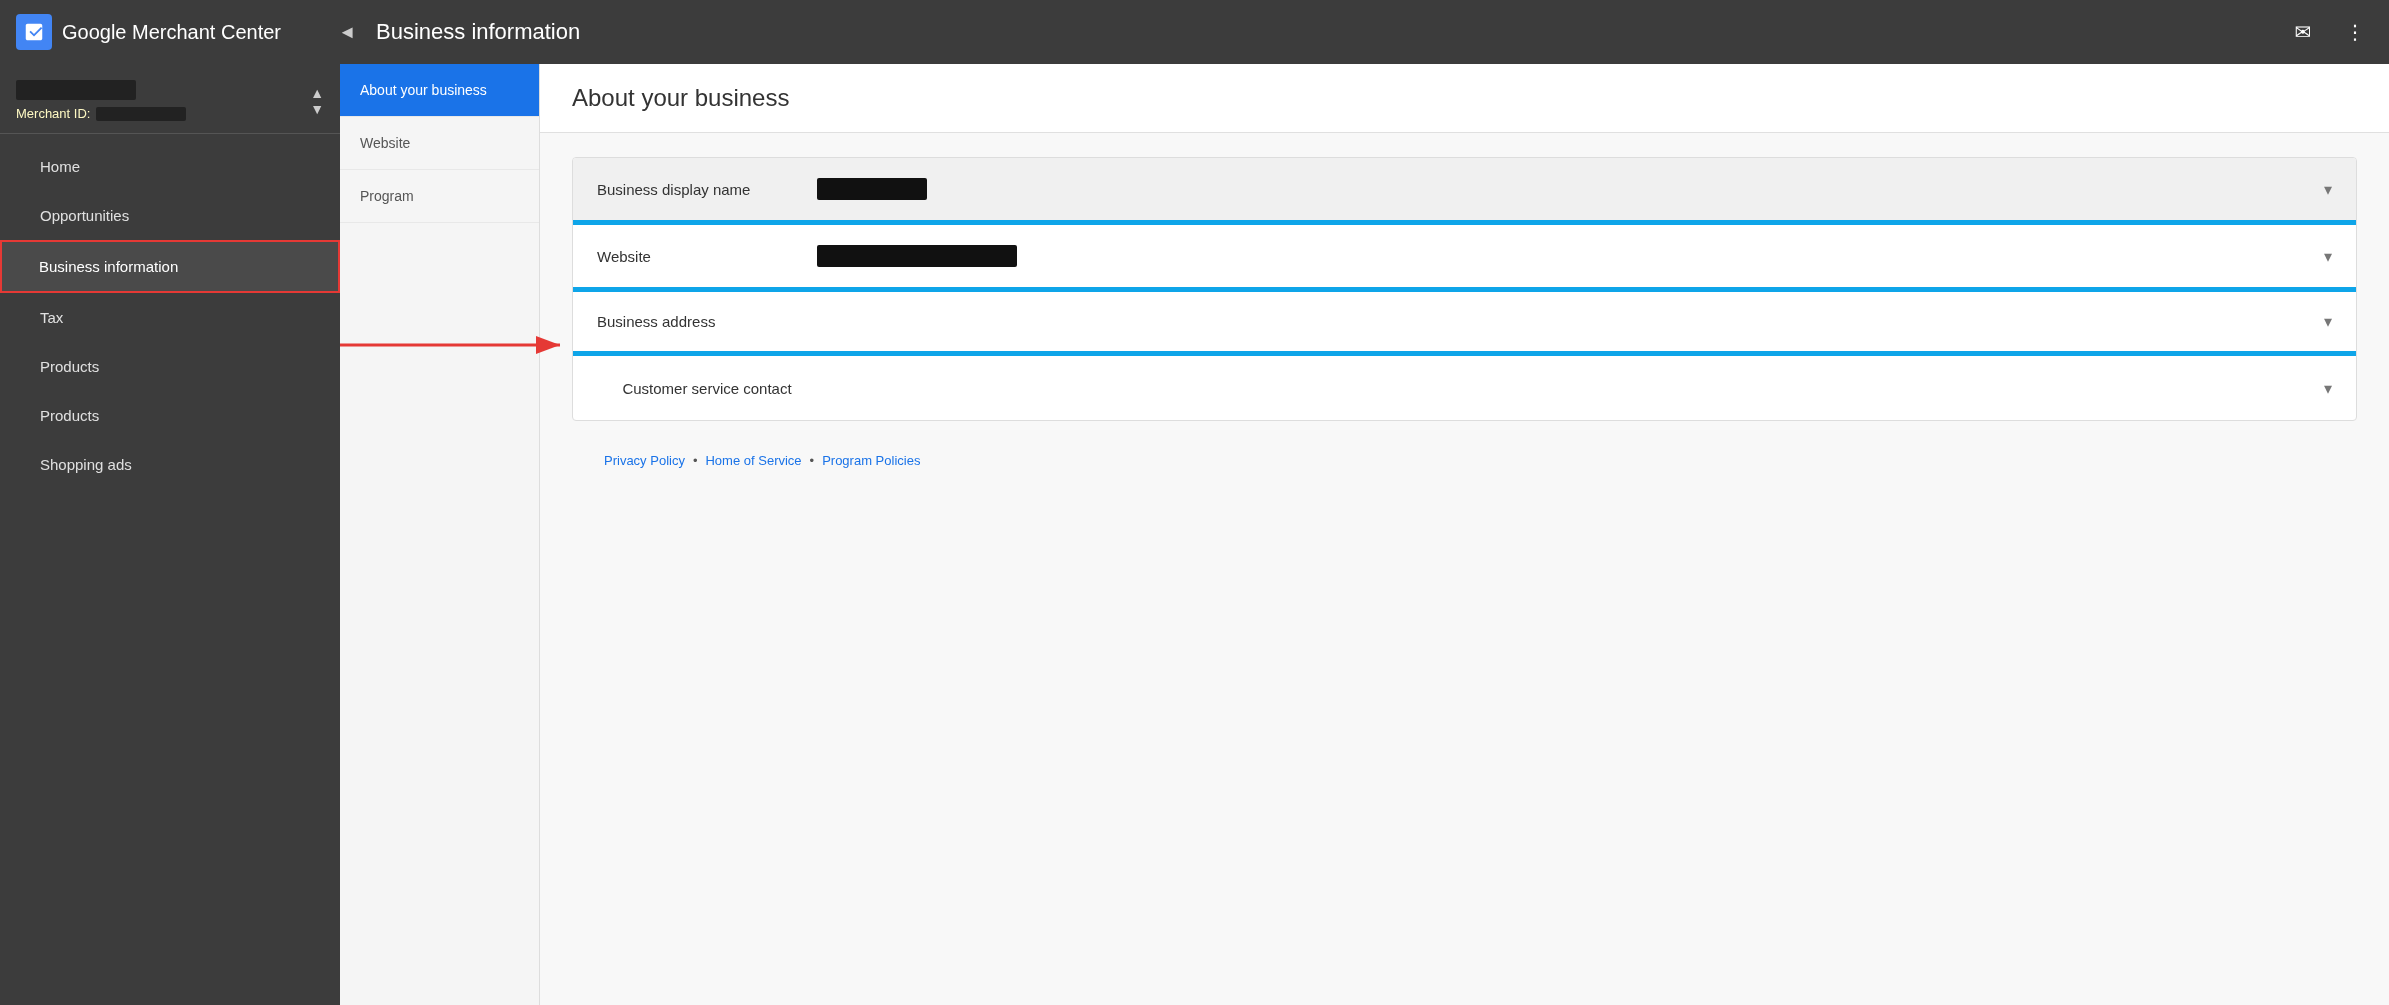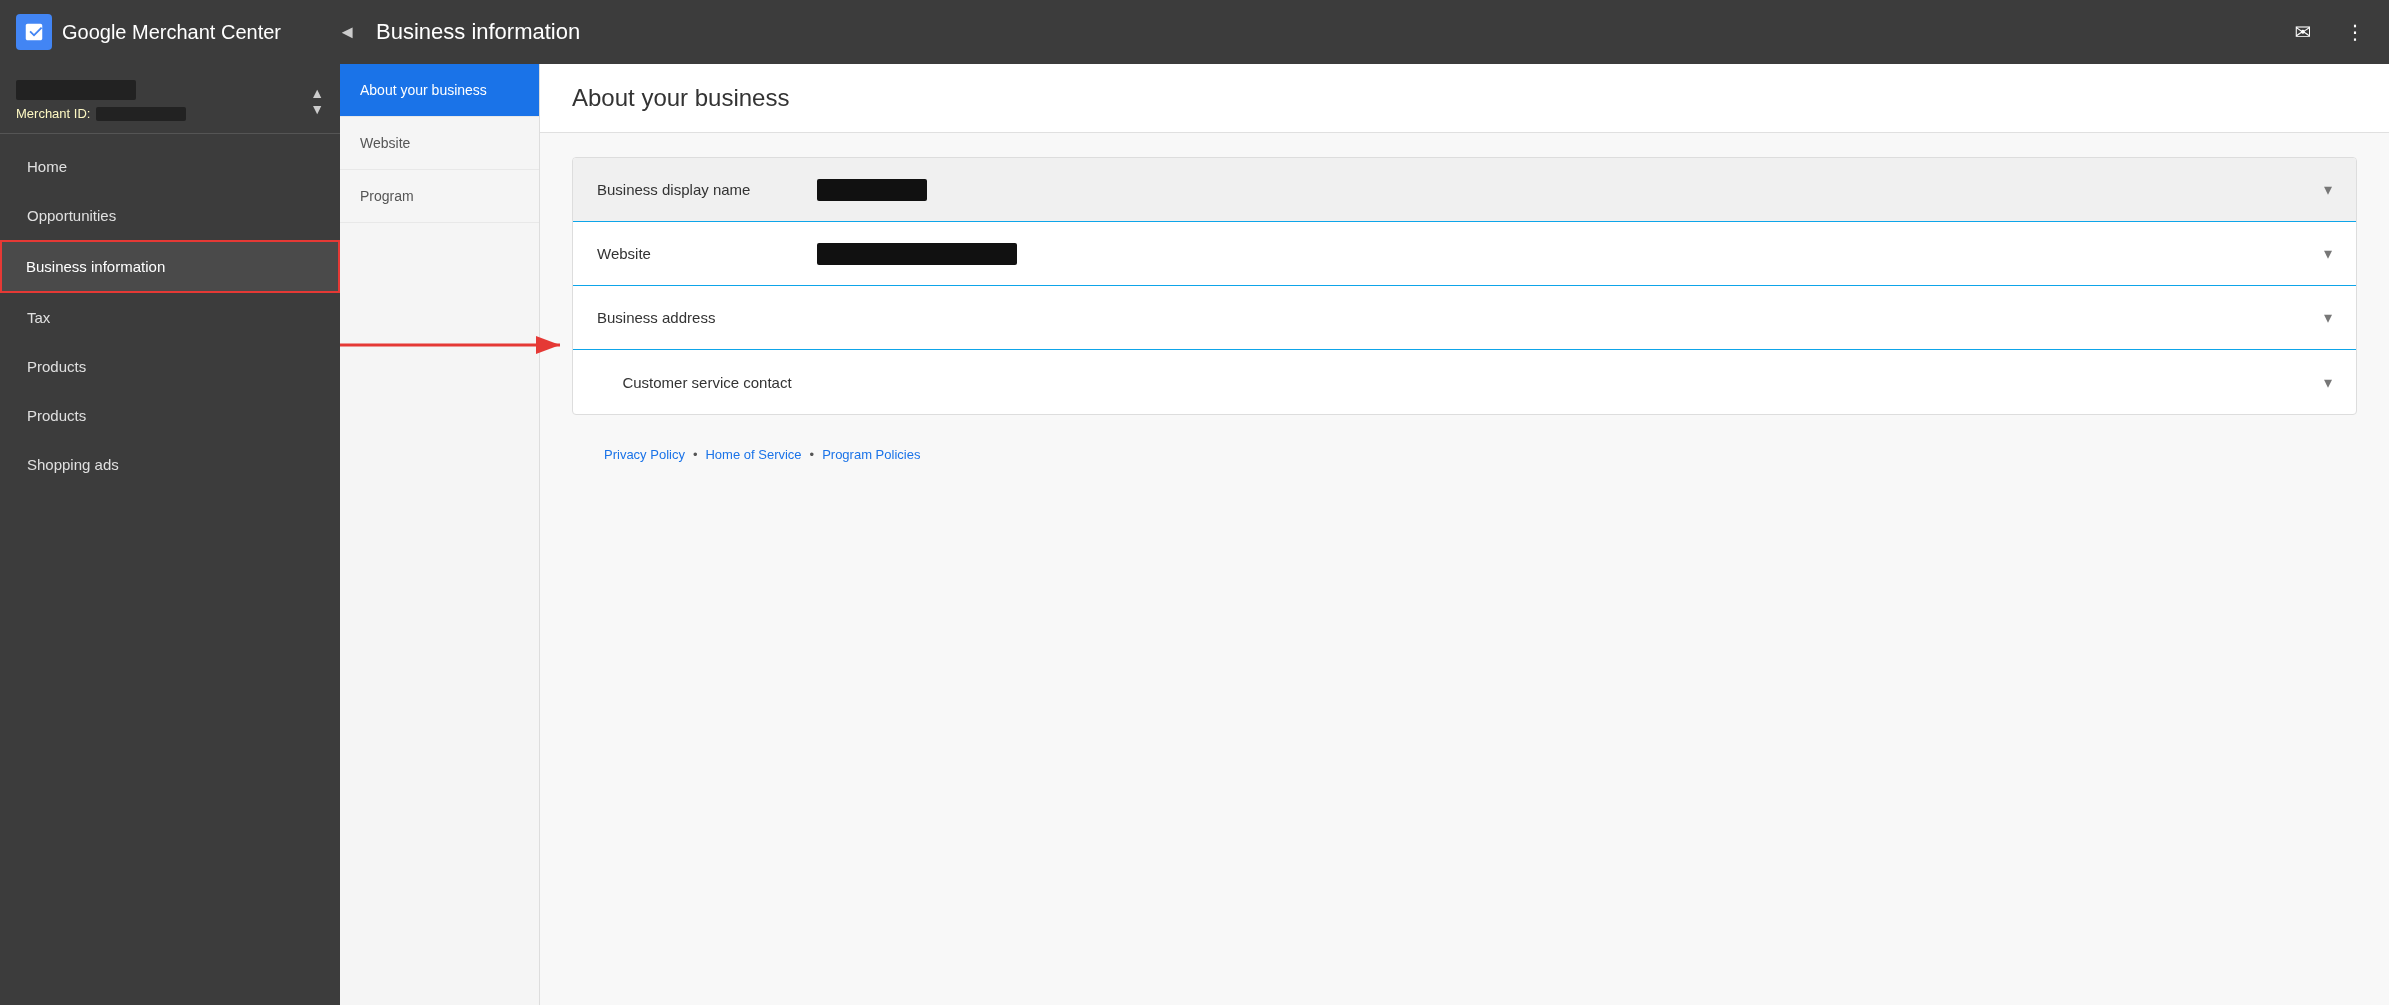--- a/index.html
+++ b/index.html
@@ -122,21 +122,21 @@
     }
     .chevron-up, .chevron-down {
       color: #ccc;
       font-size: 14px;
       line-height: 1;
     }
     .sidebar-nav {
       padding: 8px 0;
     }
     .nav-item {
-      padding: 16px 24px;
+      padding: 16px 37px;
       color: #e0e0e0;
       font-size: 15px;
       cursor: pointer;
       border-left: 3px solid transparent;
     }
     .nav-item.active {
       background: #4a4a4a;
       border-left: 3px solid #e53935;
       position: relative;
     }
@@ -187,21 +187,21 @@
     .info-card {
       background: #fff;
       border: 1px solid #ddd;
       border-radius: 4px;
       overflow: hidden;
     }
     .info-row {
       display: flex;
       align-items: center;
       padding: 20px 24px;
-      border-bottom: 1px solid #0ea5e9;
+      border-bottom: 5px solid #0ea5e9;
       min-height: 64px;
       cursor: pointer;
     }
     .info-row:last-child { border-bottom: none; text-align: center; }
     .info-row.highlighted { background: #f0f0f0; }
     .info-label {
       font-size: 15px;
       color: #333;
       width: 220px;
       flex-shrink: 0;

